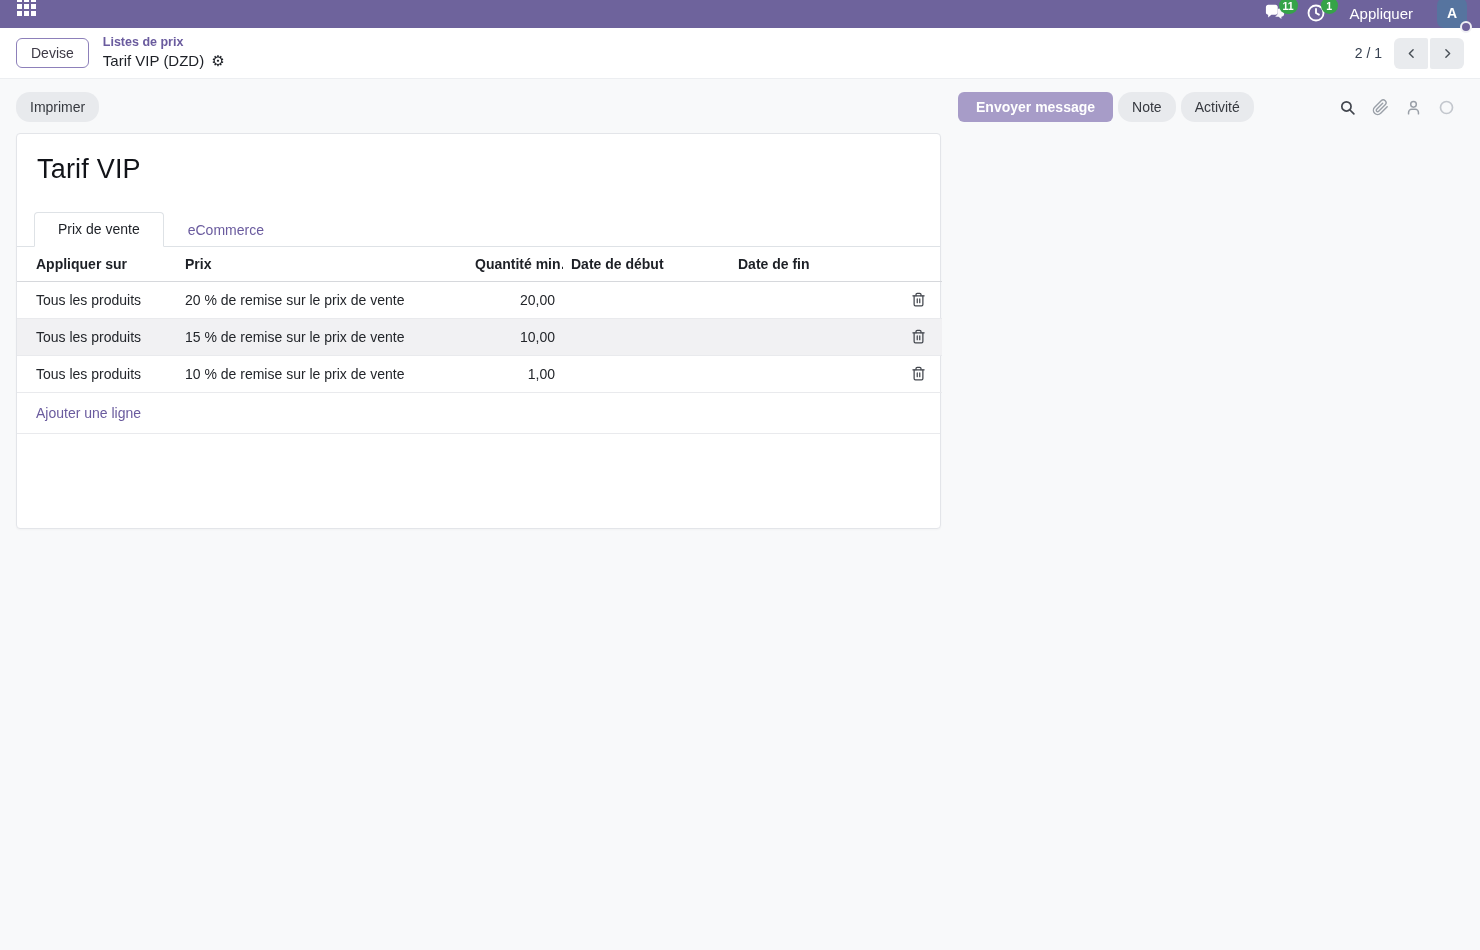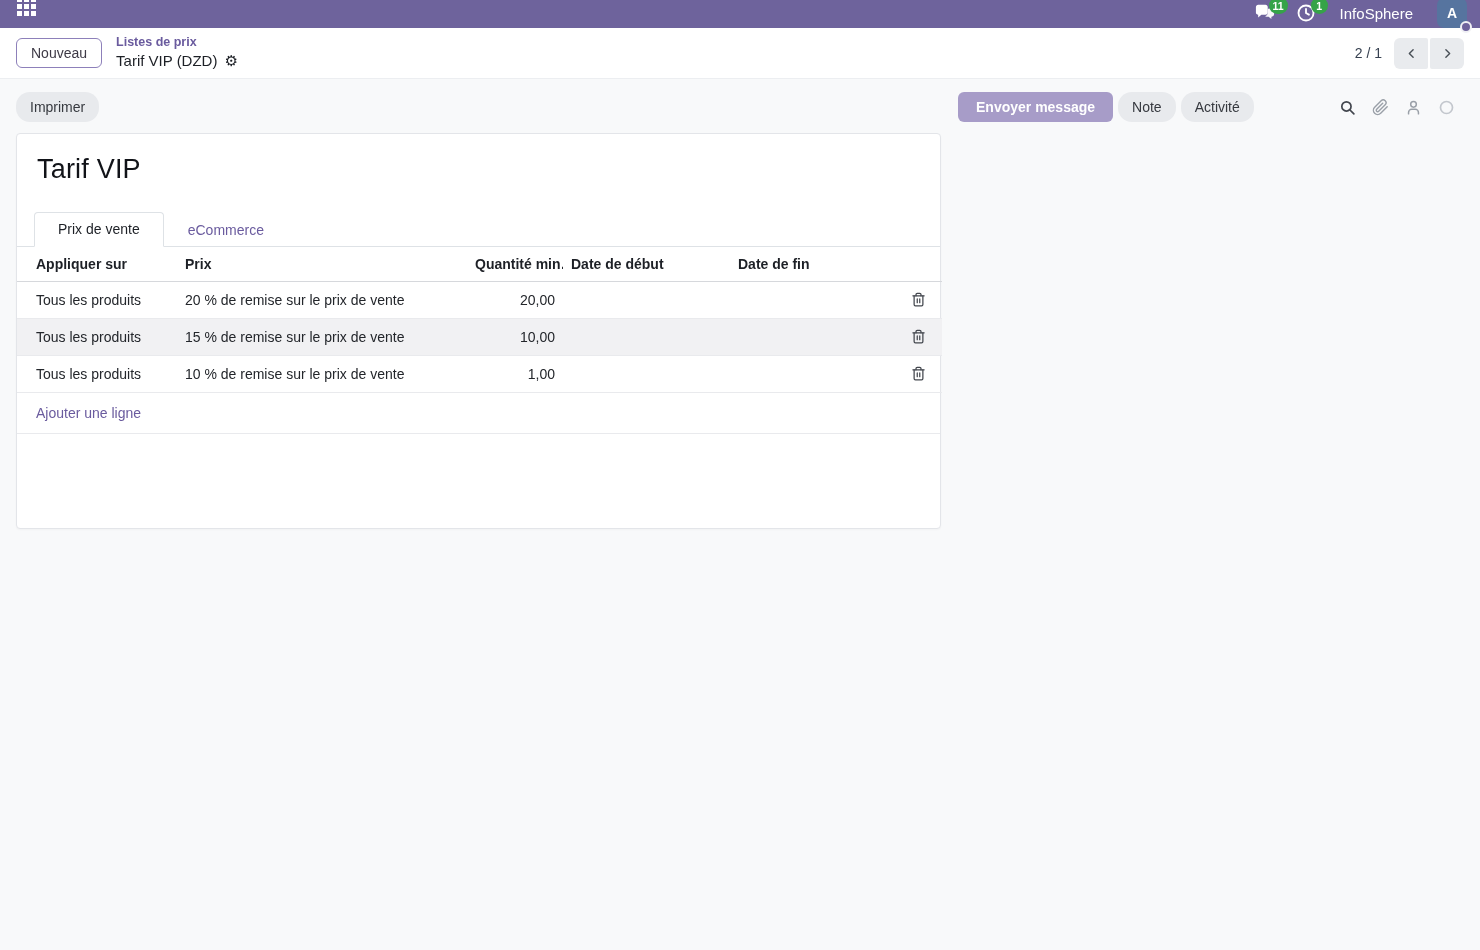--- a/index.html
+++ b/index.html
@@ -151,30 +151,30 @@
     </div>
     <div class="systray-item">
       <span>
         <svg width="20" height="20" viewBox="0 0 24 24" fill="none" stroke="#fff" stroke-width="2.2" stroke-linecap="round">
           <circle cx="12" cy="12" r="9"></circle>
           <polyline points="12 7 12 12 15.5 14"></polyline>
         </svg>
       </span>
       <span class="badge">1</span>
     </div>
-    <span class="brand">InfoSphere</span>
+    <span class="brand">Appliquer</span>
     <div class="avatar">
       <span>A</span>
       <span class="avatar-status"></span>
     </div>
   </div>
 </header>
 
 <div class="control-panel">
-  <button class="btn-new">Nouveau</button>
+  <button class="btn-new">Devise</button>
   <div class="breadcrumb-block">
     <a class="breadcrumb-parent">Listes de prix</a>
     <div class="breadcrumb-current">
       <span class="breadcrumb-title">Tarif VIP (DZD)</span>
       <span class="gear-glyph">⚙</span>
     </div>
   </div>
   <div class="cp-right">
     <span class="pager-text">2 / 1</span>
     <div class="pager-btns">

